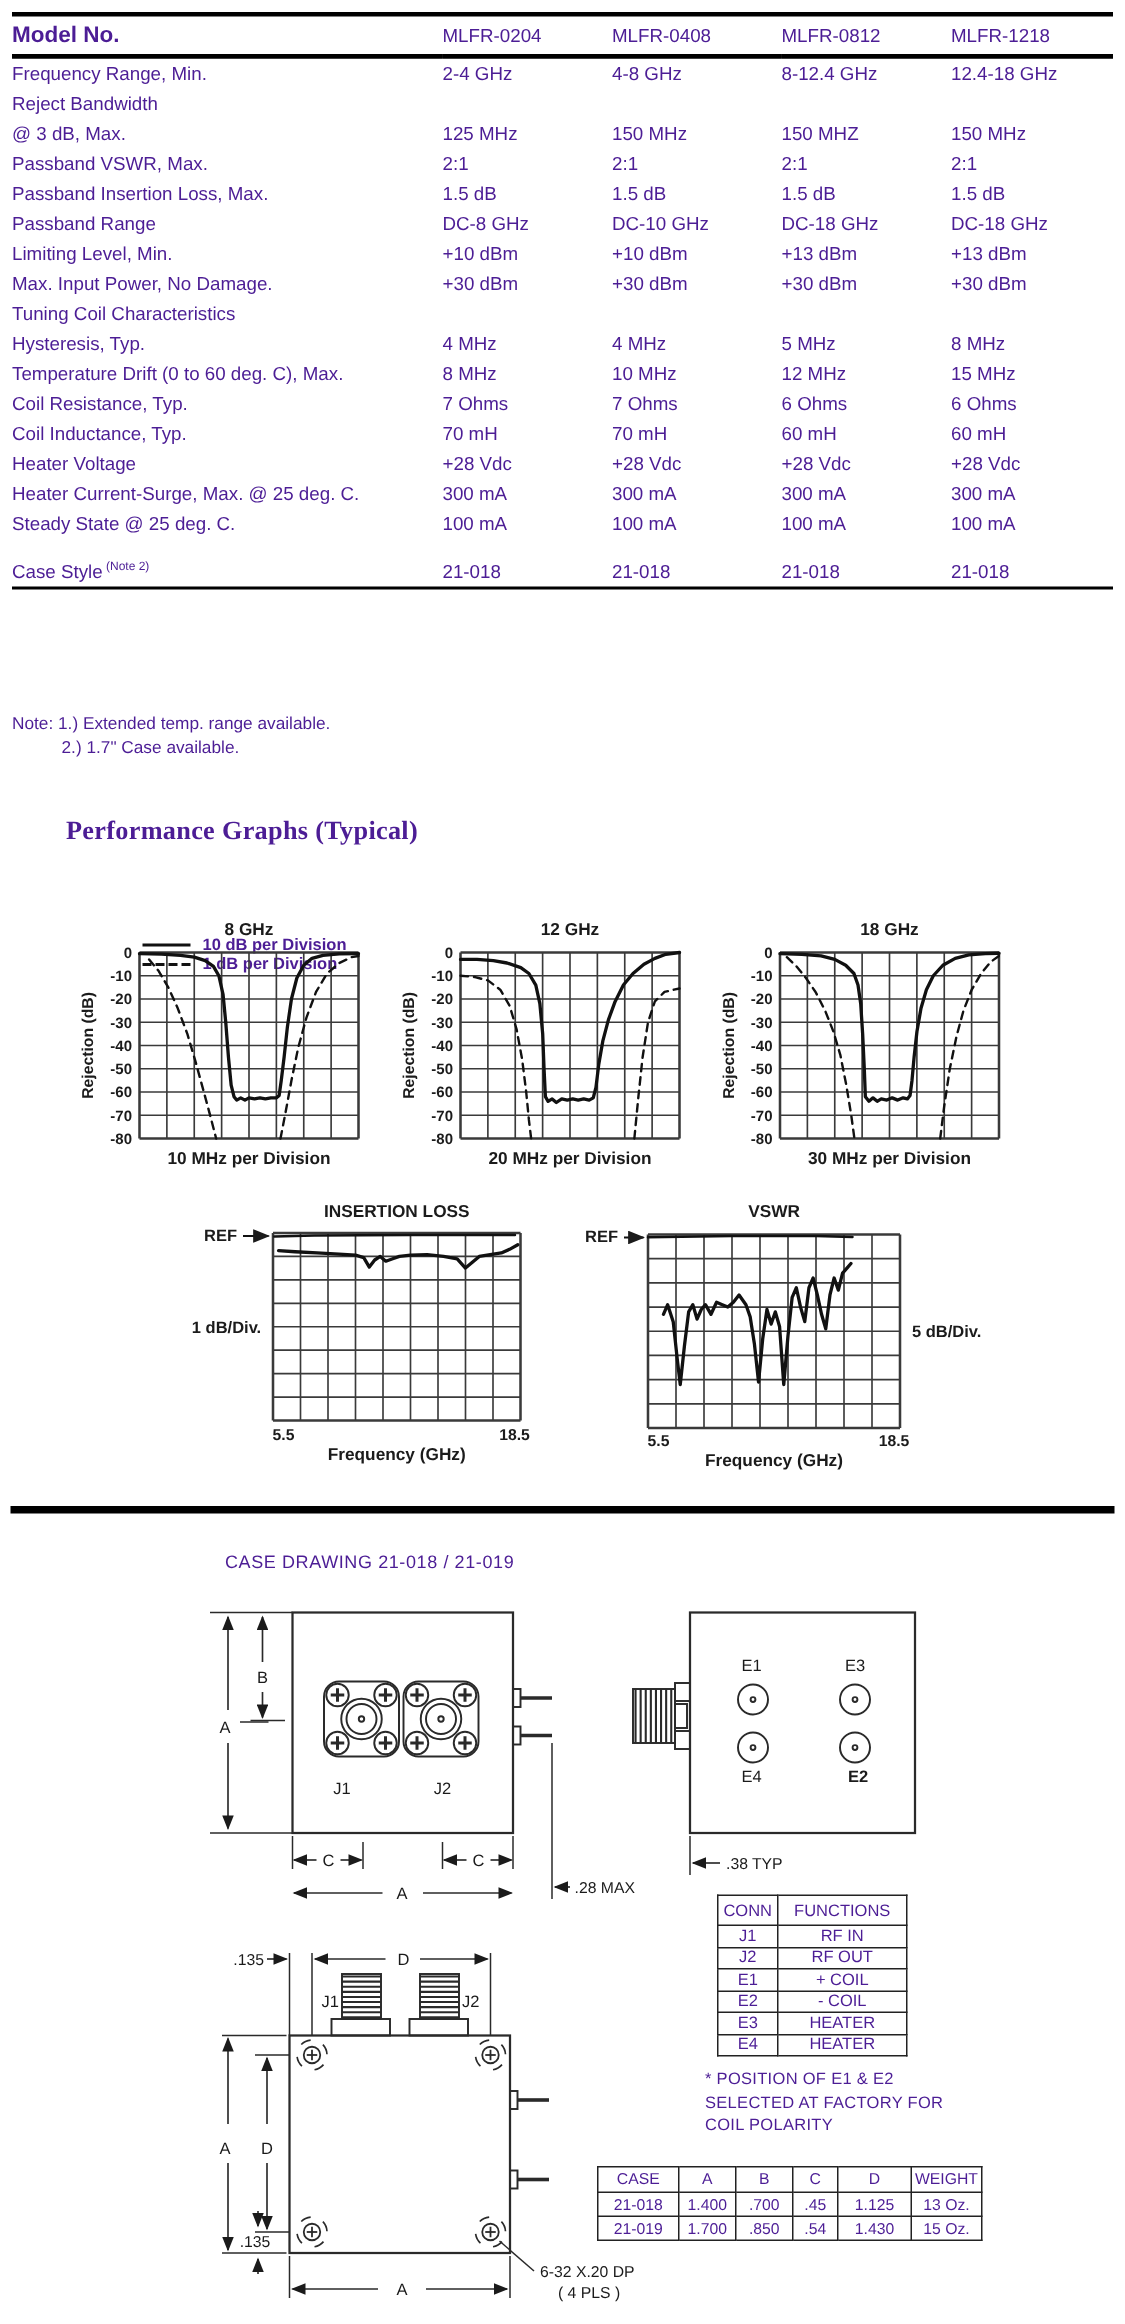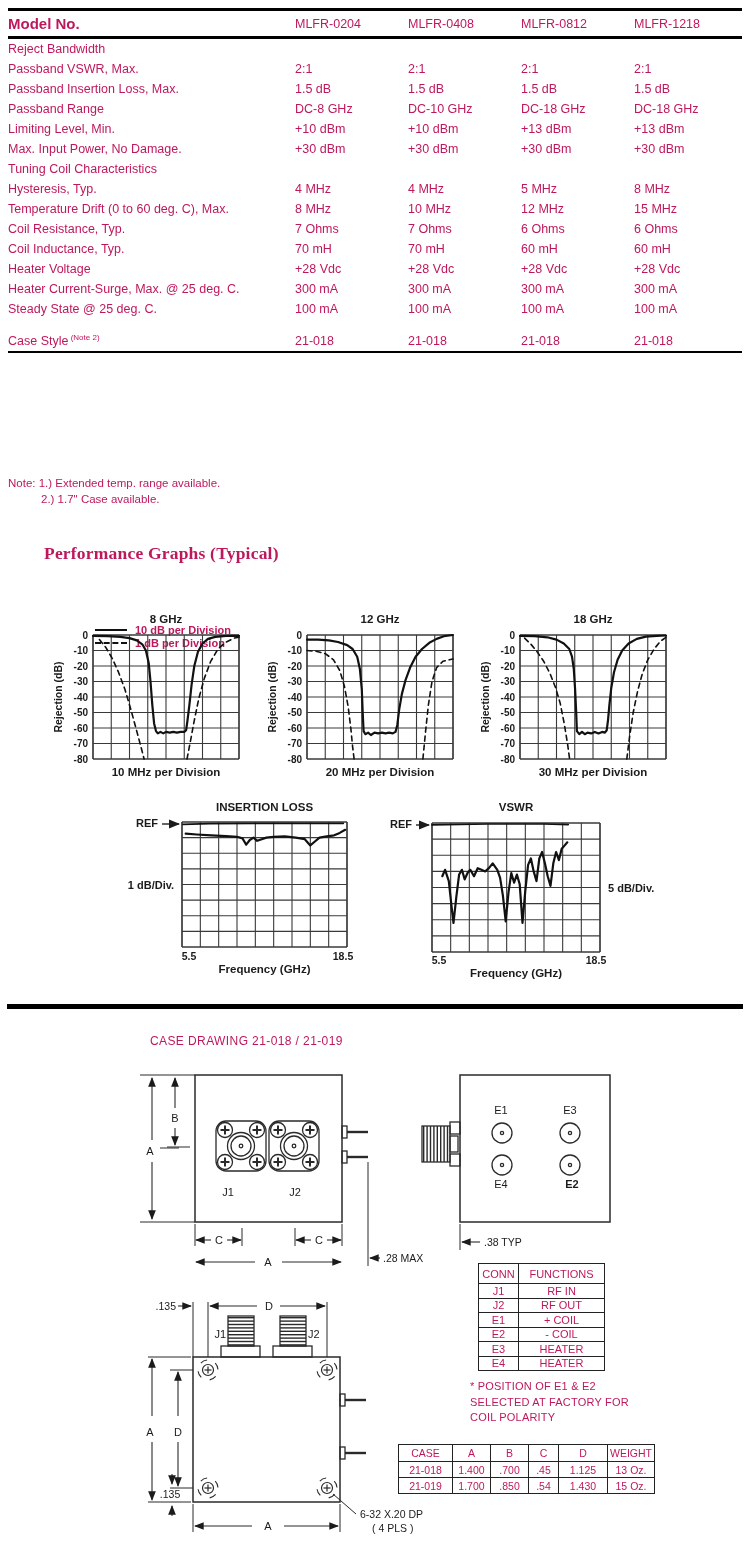--- a/index.html
+++ b/index.html
@@ -1,17 +1,17 @@
 <!DOCTYPE html>
 <html><head>
 <meta charset="utf-8">
 <style>
   html,body{margin:0;padding:0;background:#fff;}
   .page{position:relative;width:750px;height:1549px;background:#fff;overflow:hidden;
-        font-family:"Liberation Sans",sans-serif;color:#be185d;}
+        font-family:"Liberation Sans",sans-serif;color:#4c1d95;}
   .abs{position:absolute;}
   
   .spec-wrap{left:8px;top:8px;width:734px;border-top:3.5px solid #000;border-bottom:2.5px solid #000;}
   table.spec{border-collapse:collapse;table-layout:fixed;width:734px;}
   table.spec th{border-bottom:3px solid #000;height:25px;text-align:left;vertical-align:middle;padding:0;}
   th.modelhdr{font-size:15px;font-weight:bold;padding-left:3px;}
   th.modelcol{font-size:12.5px;font-weight:normal;}
   table.spec td{height:20px;font-size:12.5px;padding:0;vertical-align:middle;white-space:nowrap;overflow:visible;}
   td.ind0{padding-left:3px;} td.ind1{padding-left:30px;} td.ind2{padding-left:97px;}
   tr.spacer td{height:12px;}
@@ -66,25 +66,39 @@
         <tr>
           <th class="modelhdr">Model No.</th>
           <th class="modelcol">MLFR-0204</th>
           <th class="modelcol">MLFR-0408</th>
           <th class="modelcol">MLFR-0812</th>
           <th class="modelcol">MLFR-1218</th>
         </tr>
       </thead>
       <tbody>
           <tr>
+            <td class="ind0">Frequency Range, Min.</td>
+            <td>2-4 GHz</td>
+            <td>4-8 GHz</td>
+            <td>8-12.4 GHz</td>
+            <td>12.4-18 GHz</td>
+          </tr>
+          <tr>
             <td class="ind0">Reject Bandwidth</td>
             <td></td>
             <td></td>
             <td></td>
             <td></td>
+          </tr>
+          <tr>
+            <td class="ind1">@  3 dB, Max.</td>
+            <td>125 MHz</td>
+            <td>150 MHz</td>
+            <td>150 MHZ</td>
+            <td>150 MHz</td>
           </tr>
           <tr>
             <td class="ind0">Passband VSWR, Max.</td>
             <td> 2:1</td>
             <td> 2:1</td>
             <td> 2:1</td>
             <td> 2:1</td>
           </tr>
           <tr>
             <td class="ind0">Passband Insertion Loss, Max.</td>

